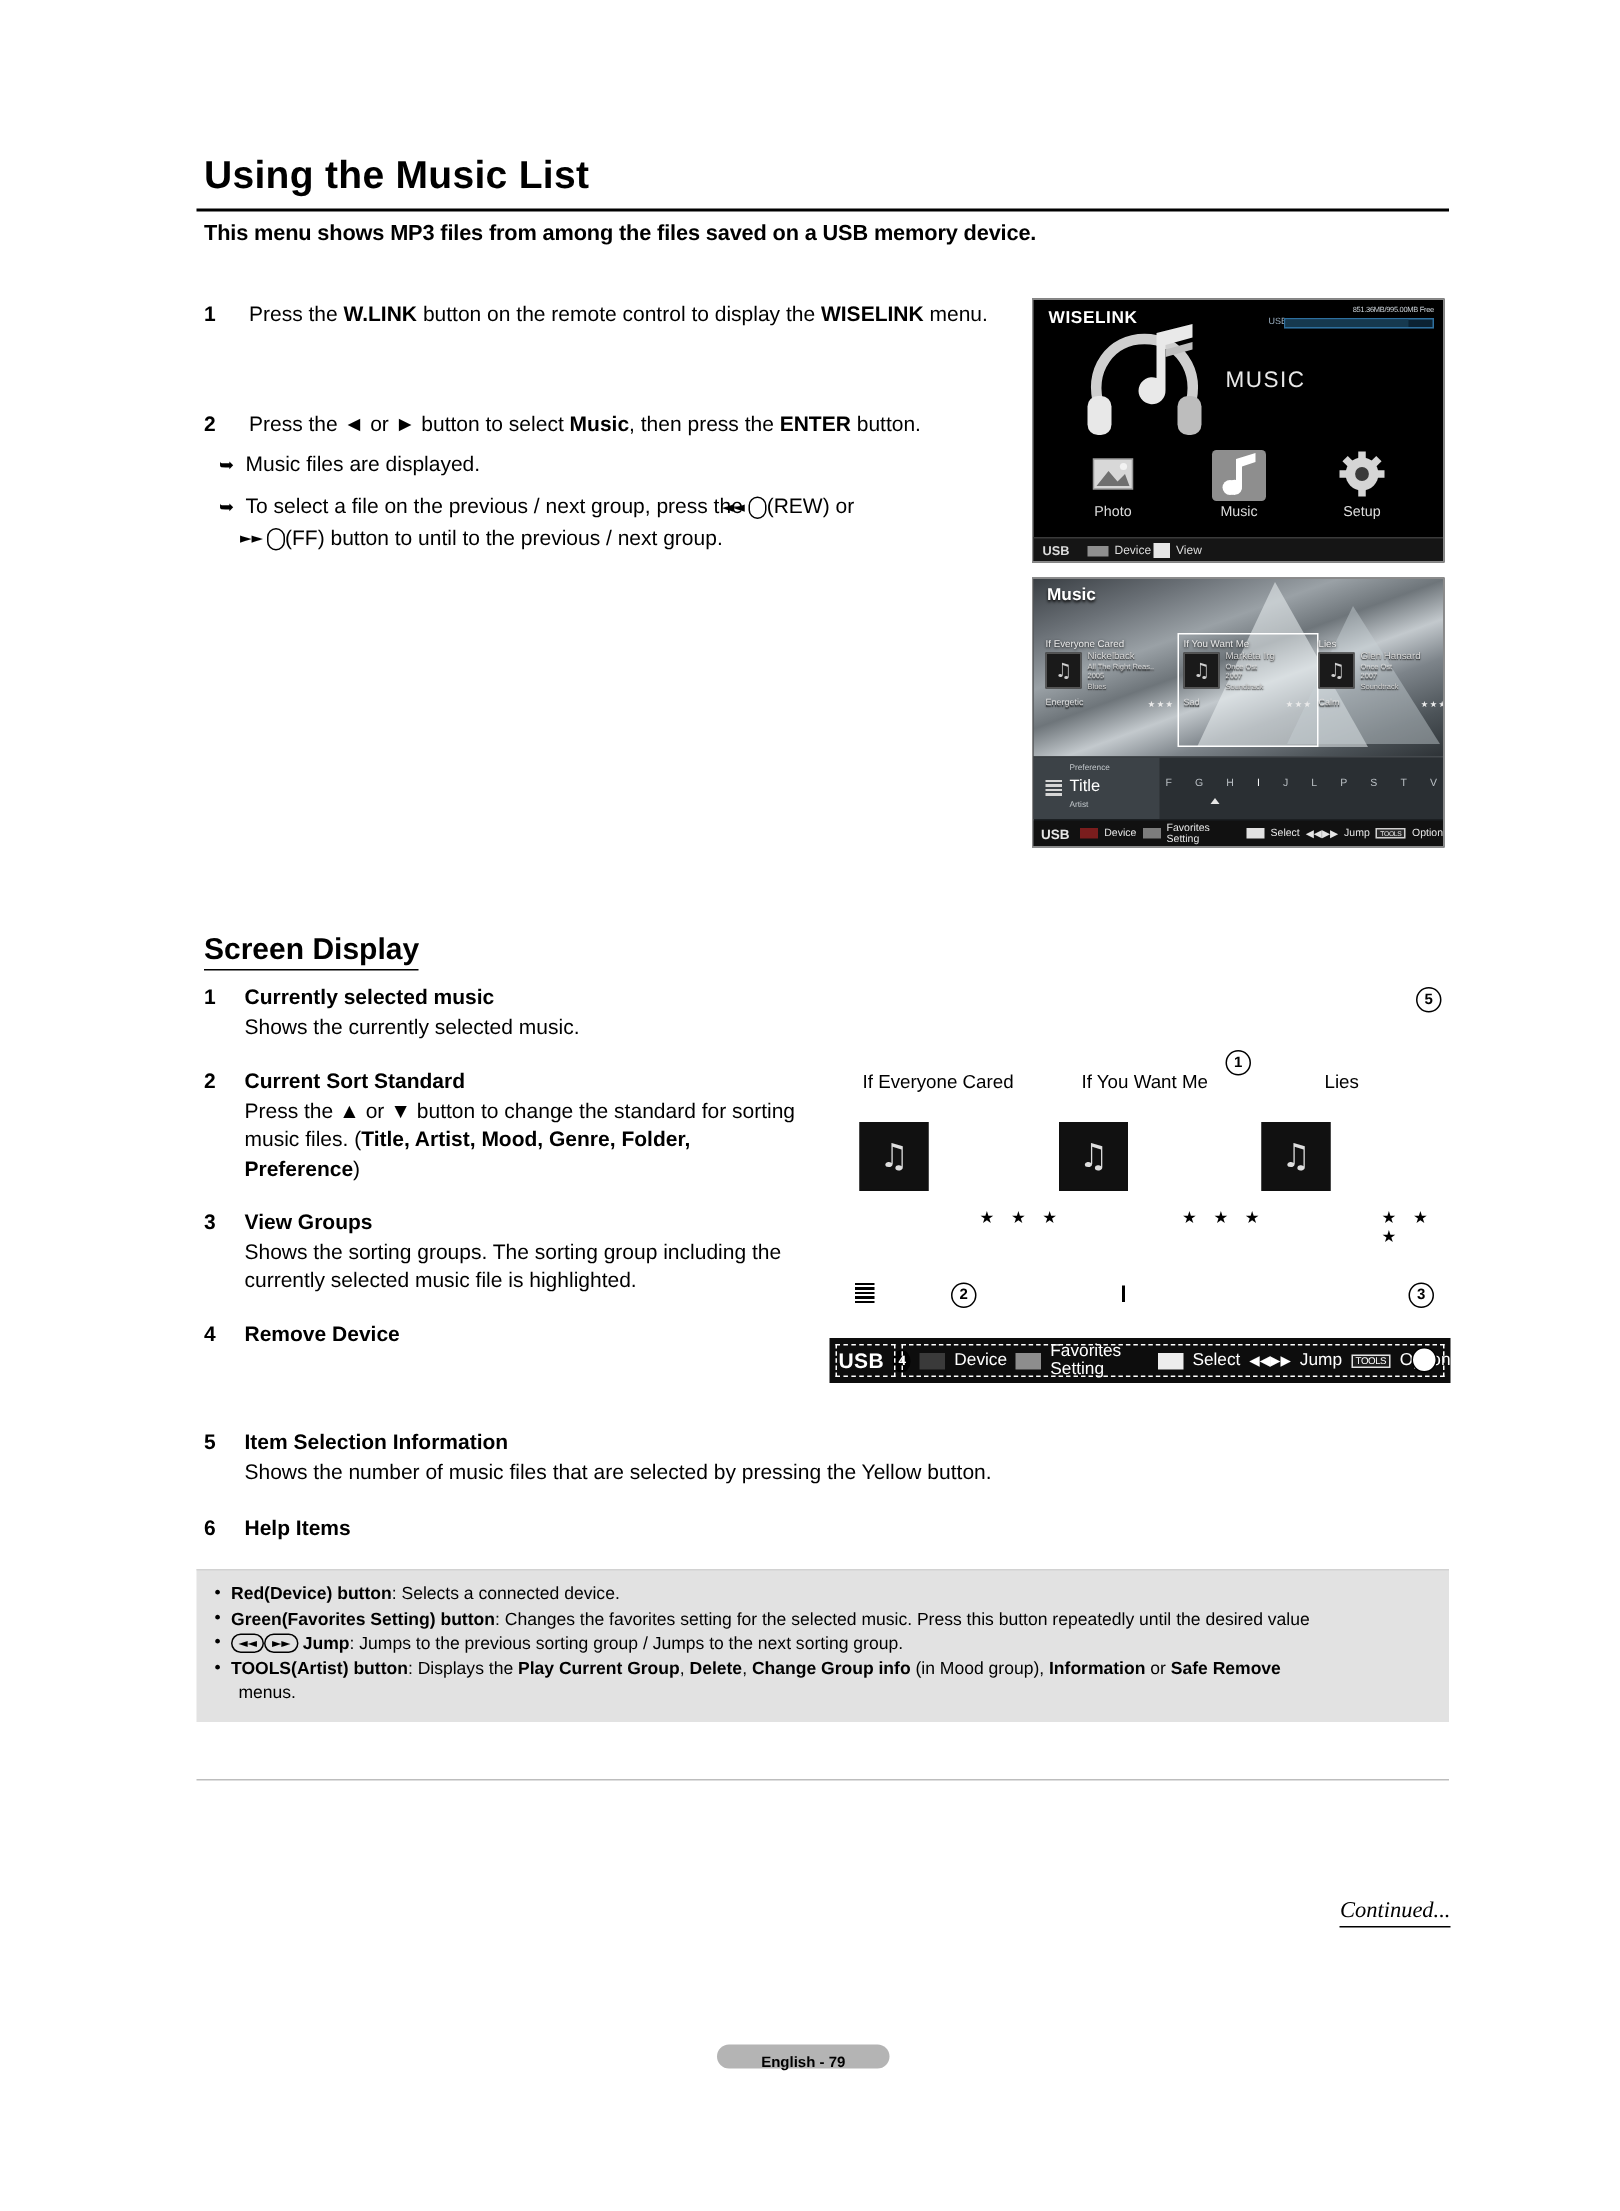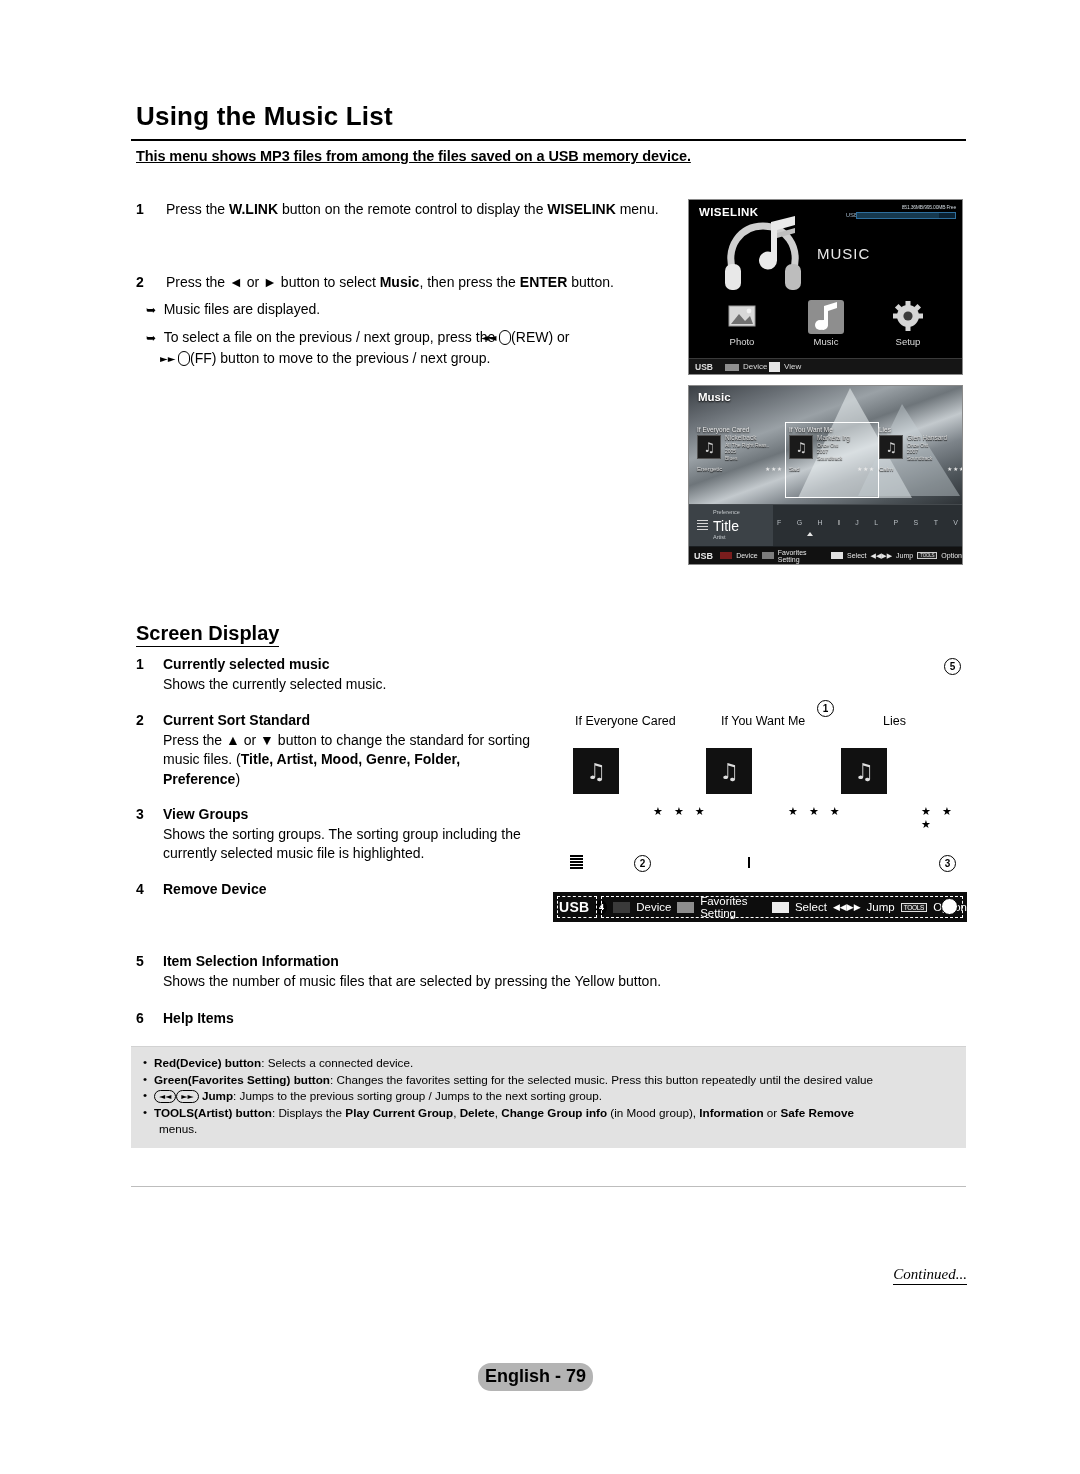--- a/index.html
+++ b/index.html
@@ -17,21 +17,21 @@
   
   .title {
     position:absolute; left:136px; top:101px;
     font-size:26px; font-weight:bold; letter-spacing:.2px;
   }
   .title-rule {
     position:absolute; left:131px; top:139px; width:835px; height:2px; background:#000;
   }
   .subtitle {
     position:absolute; left:136px; top:148px;
-    font-size:14.5px; font-weight:bold; letter-spacing:-.1px;text-decoration:underline;
+    font-size:14.5px; font-weight:bold; letter-spacing:-.1px;
   }
 
   
   .step { position:absolute; font-size:14px; line-height:20px; }
   .step .num { position:absolute; left:0; top:0; font-weight:bold; }
   .step .body { margin-left:30px; }
   .sub { display:block; margin-left:34px; text-indent:-24px; margin-top:7px; }
   .arw { font-family:"DejaVu Sans", sans-serif; font-size:12px; }
   b { font-weight:bold; }
 
@@ -125,21 +125,21 @@
     background:#2a2f33; border-top:1px solid #44494d;
   }
   .tv2 .sortarea .leftcol {
     position:absolute; left:0; top:0; width:84px; height:100%; background:#3c4247;
   }
   .tv2 .hamb {
     position:absolute; left:8px; top:15px; width:11px; height:11px;
     background:repeating-linear-gradient(#d6d6d6 0 1.4px,#3c4247 1.4px 3px);
   }
   .tv2 .pref { position:absolute; left:24px; top:4px; color:#c2c7cb; font-size:5.5px; }
-  .tv2 .titl { position:absolute; left:24px; top:13px; color:#fff; font-size:14px; }
+  .tv2 .titl { position:absolute; left:24px; top:13px; color:#fff; font-size:11px; }
   .tv2 .arti { position:absolute; left:24px; top:29px; color:#c2c7cb; font-size:5.5px; }
   .tv2 .letters { position:absolute; left:88px; top:14px; right:4px; display:flex; justify-content:space-between; }
   .tv2 .letters span { color:#b9bfc4; font-size:7px; }
   .tv2 .letters span.on { color:#fff; }
   .tv2 .caret {
     position:absolute; left:118px; top:27px; width:0; height:0;
     border-left:3px solid transparent; border-right:3px solid transparent; border-bottom:4px solid #e6e6e6;
   }
   .tv2 .bar2 {
     position:absolute; left:0; bottom:0; width:100%; height:17px;
@@ -211,23 +211,23 @@
     font-family:"DejaVu Sans", sans-serif;
   }
   .helpbox-rule { position:absolute; left:131px; top:1186px; width:835px; height:1px; background:#bdbdbd; }
 
   
   .continued {
     position:absolute; right:113px; top:1266px; font-size:15px; font-style:italic;
     font-family:"Liberation Serif", serif; border-bottom:1.3px solid #000; padding-bottom:1px;
   }
   .pagebadge {
-    position:absolute; left:478px; top:1363px; width:115px; height:28px;
+    position:absolute; left:478px; top:1363px; width:115px; height:16px;
     background:#b4b4b4; border-radius:13px; text-align:center; line-height:26px;
-    font-size:18px; font-weight:bold;
+    font-size:10px; font-weight:bold;
   }
 </style>
 </head>
 <body>
 
 <div class="page">
 
   <div class="title">Using the Music List</div>
   <div class="title-rule"></div>
   <div class="subtitle">This menu shows MP3 files from among the files saved on a USB memory device.</div>
@@ -236,21 +236,21 @@
     <span class="num">1</span>
     <span class="body"><span>Press the </span><b>W.LINK</b><span> button on the remote control to display the </span><b>WISELINK</b><span> menu.</span></span>
   </div>
 
   <div class="step" style="left:136px; top:272px; width:530px;">
     <span class="num">2</span>
     <span class="body"><span>Press the ◄ or ► button to select </span><b>Music</b><span>, then press the </span><b>ENTER</b><span> button.</span>
 
       <span class="sub"><span class="arw">➥&nbsp;&nbsp;</span><span>Music files are displayed.</span></span>
 
-      <span class="sub"><span class="arw">➥&nbsp;&nbsp;</span><span>To select a file on the previous / next group, press the </span><span class="rewbtn">◄◄</span><span>(REW) or </span><br><span style="display:inline-block;width:8px"></span><span class="rewbtn">►►</span><span>(FF) button to move to the previous / next group.</span></span>
+      <span class="sub"><span class="arw">➥&nbsp;&nbsp;</span><span>To select a file on the previous / next group, press the </span><span class="rewbtn">◄◄</span><span>(REW) or </span><br><span style="display:inline-block;width:8px"></span><span class="rewbtn">►►</span><span>(FF) button to until to the previous / next group.</span></span>
     </span>
   </div>
 
   <div class="tv1">
     <div class="wl">WISELINK</div>
     <div class="memtxt">851.36MB/995.00MB Free</div>
     <div class="usblab">USB</div>
     <div class="membar">
         <i></i>
       </div>

